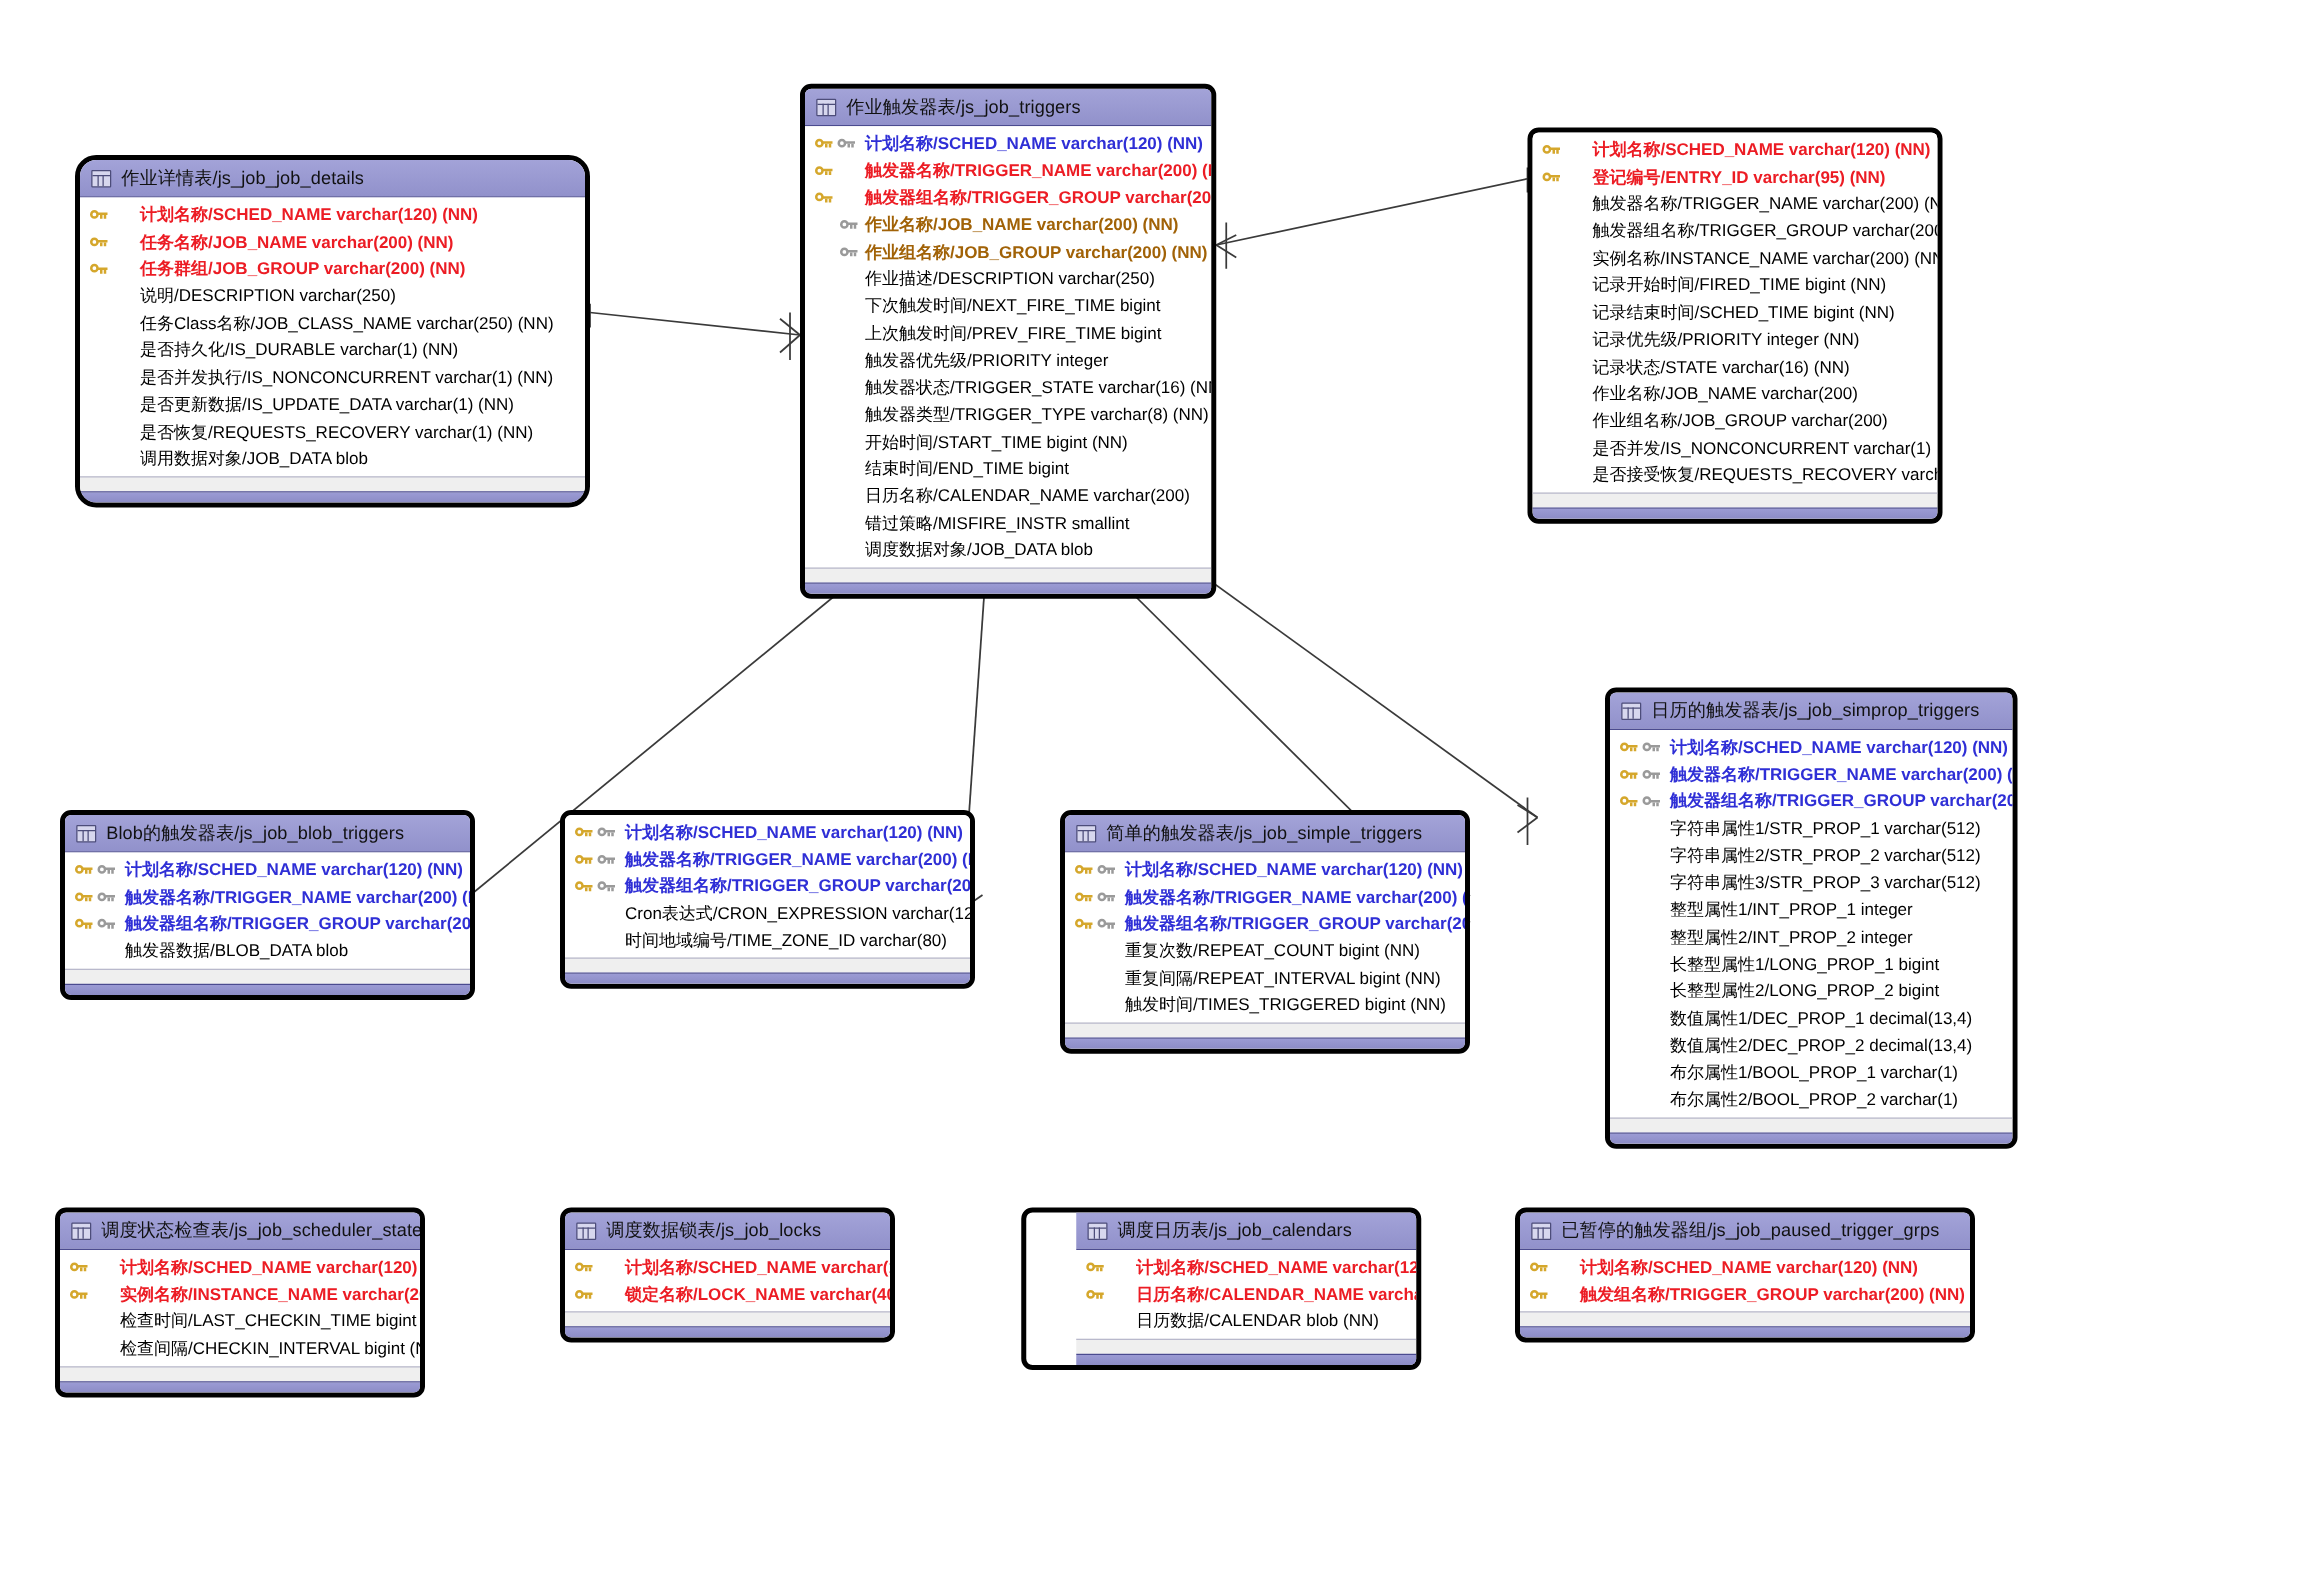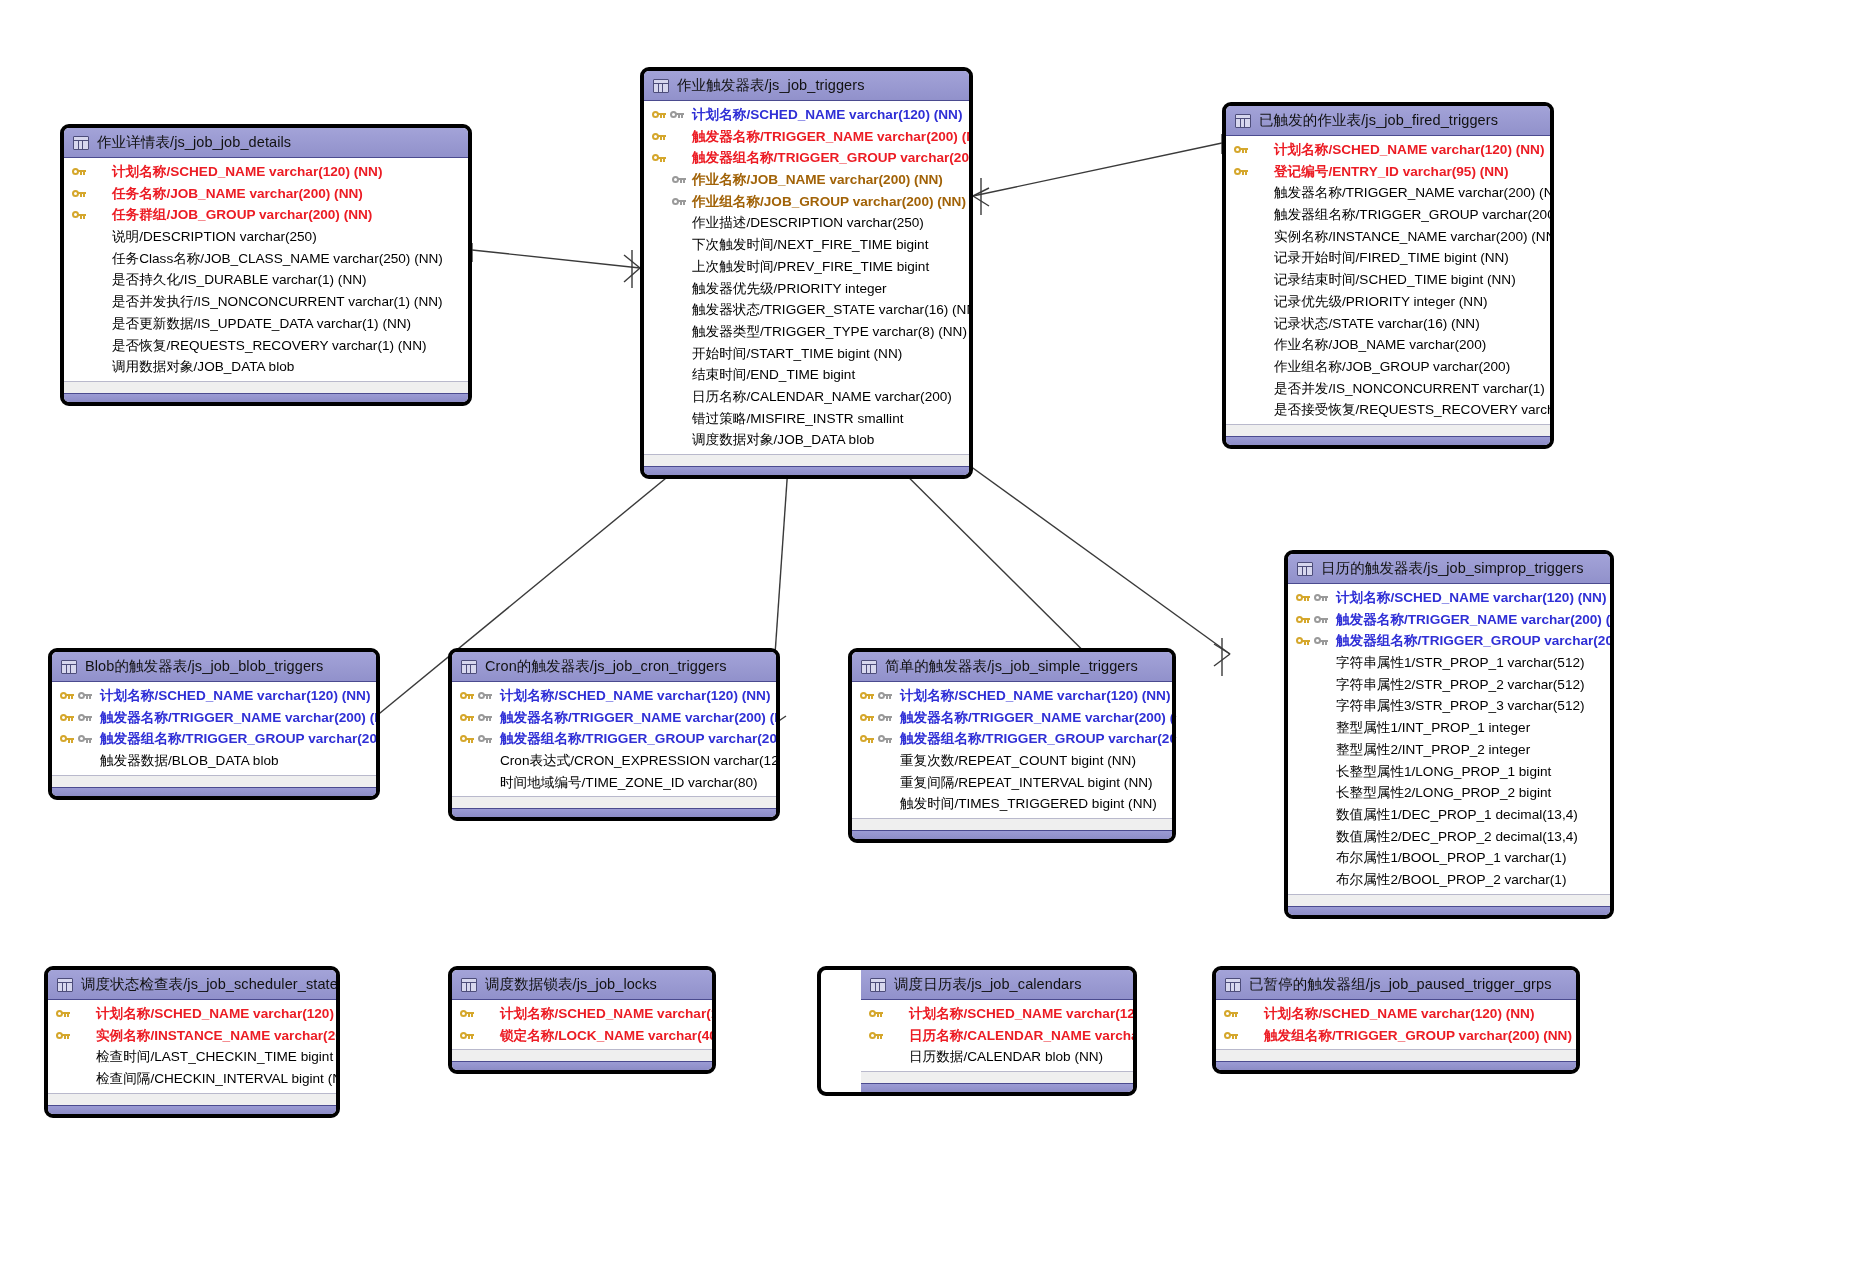--- a/index.html
+++ b/index.html
@@ -149,21 +149,21 @@
       <line x1="856" y1="443" x2="868" y2="437"></line>
       <line x1="868" y1="452" x2="868" y2="437"></line>
       <line x1="881" y1="432" x2="855" y2="455"></line>
       <line x1="1176" y1="716" x2="1160" y2="727"></line>
       <line x1="1176" y1="738" x2="1160" y2="727"></line>
       <line x1="1168" y1="710" x2="1168" y2="748"></line>
     </g>
   </svg>
 
   <div id="entities">
-      <div class="entity" style="left: 60px; top: 95px; width: 412px;">
+      <div class="entity" style="left: 60px; top: 95px; width: 412px; border-radius: 17px;">
         <div class="ent-title">
           <span class="tbl-icon"></span>
           <span>作业详情表/js_job_job_details</span>
         </div>
         <div class="ent-body">
           <div class="attr">
             <span class="keys">
               <span class="key gold">
                 <i></i>
                 <b></b>
@@ -379,24 +379,20 @@
               <span class="kspace"></span>
               <span class="kspace"></span>
             </span>
             <span class="attr-txt plain">调度数据对象/JOB_DATA blob</span>
           </div>
         </div>
         <div class="ent-foot"></div>
         <div class="ent-bottom"></div>
       </div>
       <div class="entity" style="left: 1222px; top: 73px; width: 332px;">
-        <div class="ent-title">
-          <span class="tbl-icon"></span>
-          <span>已触发的作业表/js_job_fired_triggers</span>
-        </div>
         <div class="ent-body">
           <div class="attr">
             <span class="keys">
               <span class="key gold">
                 <i></i>
                 <b></b>
               </span>
               <span class="kspace"></span>
             </span>
             <span class="attr-txt pk">计划名称/SCHED_NAME varchar(120) (NN)</span>
@@ -668,24 +664,20 @@
               <span class="kspace"></span>
               <span class="kspace"></span>
             </span>
             <span class="attr-txt plain">触发器数据/BLOB_DATA blob</span>
           </div>
         </div>
         <div class="ent-foot"></div>
         <div class="ent-bottom"></div>
       </div>
       <div class="entity" style="left: 448px; top: 619px; width: 332px;">
-        <div class="ent-title">
-          <span class="tbl-icon"></span>
-          <span>Cron的触发器表/js_job_cron_triggers</span>
-        </div>
         <div class="ent-body">
           <div class="attr">
             <span class="keys">
               <span class="key gold">
                 <i></i>
                 <b></b>
               </span>
               <span class="key gray">
                 <i></i>
                 <b></b>

